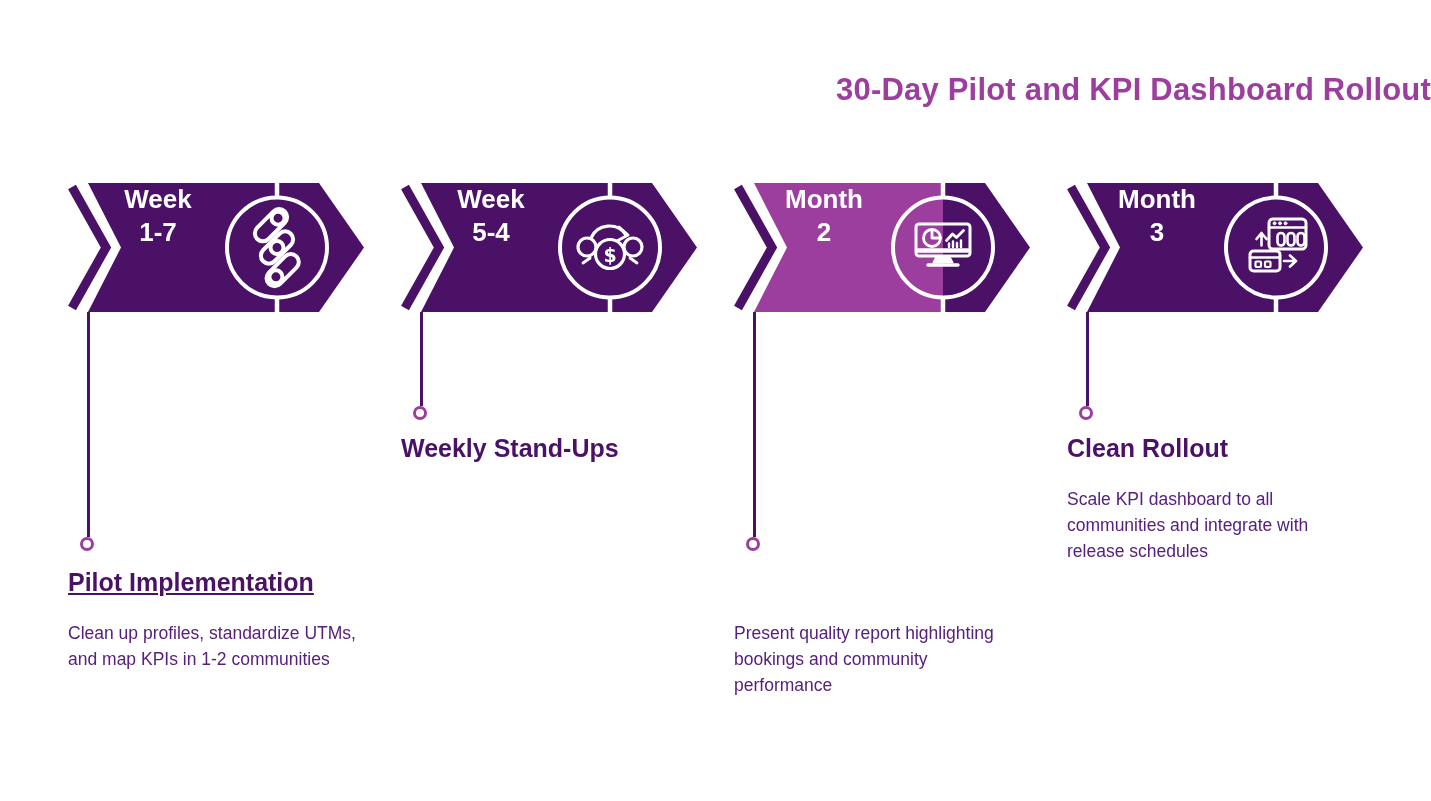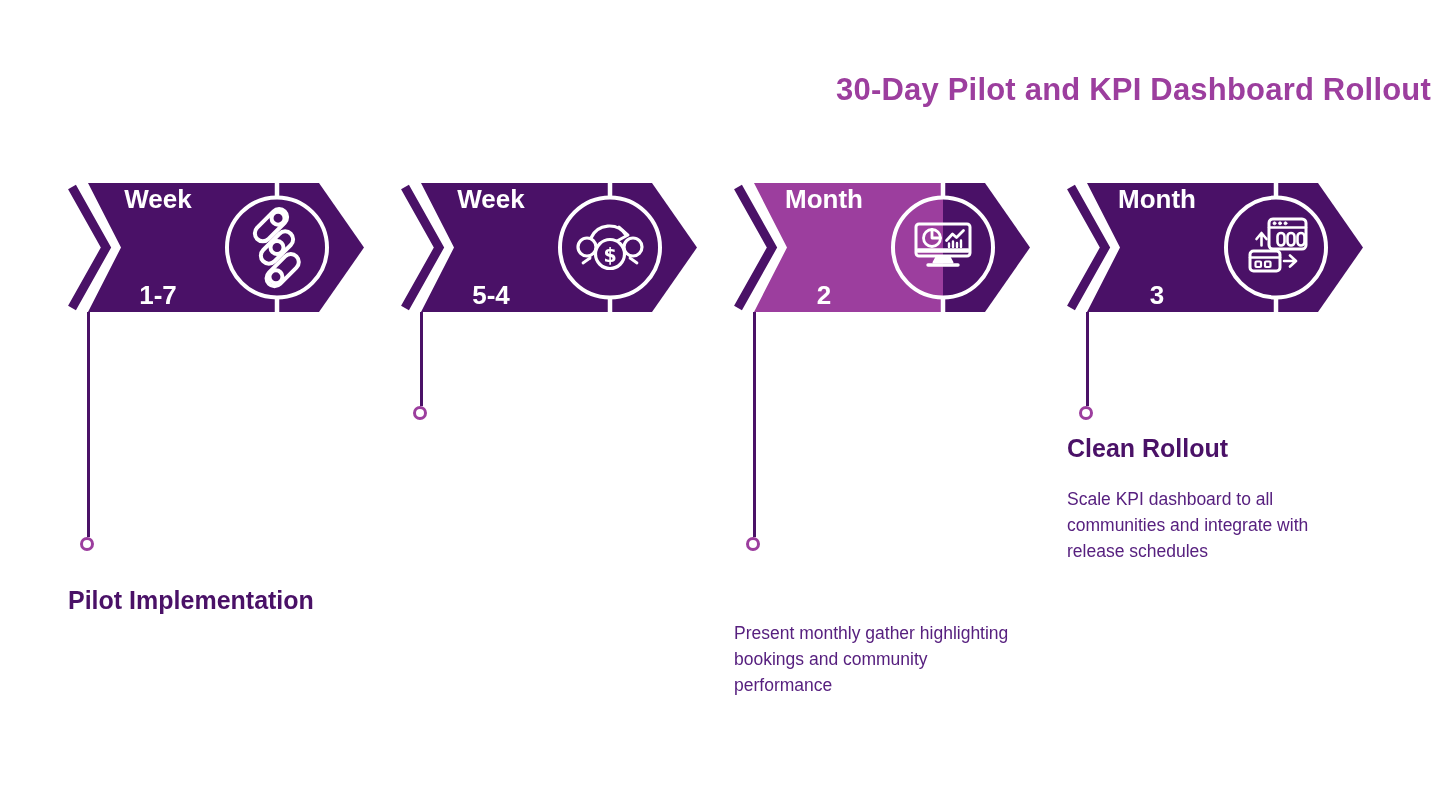--- a/index.html
+++ b/index.html
@@ -28,36 +28,36 @@
   .divider{stroke:#fff;stroke-width:4.5;fill:none;}
   .ring{fill:none;stroke:#fff;stroke-width:4;}
   .icon{stroke:#fff;fill:none;stroke-linecap:round;stroke-linejoin:round;}
   .fill-white{fill:#fff;}
   .coin-bg{fill:var(--dark);}
   .coin-symbol{fill:#fff;stroke:none;font-family:"DejaVu Sans",sans-serif;
     font-size:19px;font-weight:bold;text-anchor:middle;dominant-baseline:central;}
 
   .stage-label{
     position:absolute;left:24px;top:0;width:132px;height:129px;
-    display:flex;flex-direction:column;align-items:center;justify-content:space-between;
+    display:flex;flex-direction:column;align-items:center;justify-content:flex-start;
     color:#fff;font-size:26px;font-weight:bold;line-height:33px;text-align:center;
   }
   .connector-line{position:absolute;left:18.5px;top:129px;width:3px;background:var(--dark);}
   .stage--long  .connector-line{height:225px;}
   .stage--short .connector-line{height:94px;}
   .connector-dot{
     position:absolute;left:12px;width:8px;height:8px;border:3.5px solid var(--light);
     background:#fff;border-radius:50%;
   }
   .stage--long  .connector-dot{top:354px;}
   .stage--short .connector-dot{top:223px;}
 
   .stage-heading{position:absolute;left:0;width:300px;margin:0;
     font-size:25px;font-weight:bold;color:var(--dark);}
-  .stage--long  .stage-heading{top:403px;}
+  .stage--long  .stage-heading{top:385px;text-decoration:underline;}
   .stage--short .stage-heading{top:251px;}
   .stage-desc{position:absolute;left:0;width:292px;margin:0;
     font-size:17.5px;line-height:26px;color:var(--bodytext);}
   .stage--long  .stage-desc{top:437px;}
   .stage--short .stage-desc{top:303px;}
 </style>
 </head>
 <body>
 
 <div class="canvas">
@@ -80,20 +80,21 @@
         <circle cx="20" cy="21.5" r="6.5"></circle>
       </g>
     </svg>
     <div class="stage-label">
       <span>Week</span>
       <span>1-7</span>
     </div>
     <div class="connector-line"></div>
     <div class="connector-dot"></div>
     <h2 class="stage-heading">Pilot Implementation</h2>
+    <p class="stage-desc">Clean up profiles, standardize UTMs, and map KPIs in 1-2 communities</p>
   </section>
 
   <section class="stage stage-2 stage--short">
     <svg class="arrow" width="297" height="129" viewBox="0 0 297 129">
       <path class="sliver" d="M4 4 L38 64.5 L4 125"></path>
       <path class="body-left" d="M20 0 H209 V129 H20 L53 64.5 Z"></path>
       <path class="body-tip" d="M209 0 H251 L296 64.5 L251 129 H209 Z"></path>
       <path class="divider" d="M209 0 V15 M209 114 V129"></path>
       <circle class="ring" cx="209" cy="64.5" r="50"></circle>
       <g class="icon" transform="translate(209,62)" stroke-width="3.2">
@@ -106,20 +107,21 @@
         <circle class="coin-bg" cx="0" cy="9" r="14.5"></circle>
         <text class="coin-symbol" x="0" y="9.5">$</text>
       </g>
     </svg>
     <div class="stage-label">
       <span>Week</span>
       <span>5-4</span>
     </div>
     <div class="connector-line"></div>
     <div class="connector-dot"></div>
+    <h2 class="stage-heading">Weekly Stand-Ups</h2>
   </section>
 
   <section class="stage stage-3 stage--long highlight">
     <svg class="arrow" width="297" height="129" viewBox="0 0 297 129">
       <path class="sliver" d="M4 4 L38 64.5 L4 125"></path>
       <path class="body-left" d="M20 0 H209 V129 H20 L53 64.5 Z"></path>
       <path class="body-tip" d="M209 0 H251 L296 64.5 L251 129 H209 Z"></path>
       <path class="divider" d="M209 0 V15 M209 114 V129"></path>
       <circle class="ring" cx="209" cy="64.5" r="50"></circle>
       <g class="icon" transform="translate(209,61)" stroke-width="3">
@@ -132,21 +134,21 @@
         <path class="fill-white" d="M-6 12 L6 12 L9.5 18.5 L-9.5 18.5 Z" stroke-width="2"></path>
         <path d="M-15 21 H15" stroke-width="3.4"></path>
       </g>
     </svg>
     <div class="stage-label">
       <span>Month</span>
       <span>2</span>
     </div>
     <div class="connector-line"></div>
     <div class="connector-dot"></div>
-    <p class="stage-desc">Present monthly gather highlighting bookings and community performance</p>
+    <p class="stage-desc">Present quality report highlighting bookings and community performance</p>
   </section>
 
   <section class="stage stage-4 stage--short">
     <svg class="arrow" width="297" height="129" viewBox="0 0 297 129">
       <path class="sliver" d="M4 4 L38 64.5 L4 125"></path>
       <path class="body-left" d="M20 0 H209 V129 H20 L53 64.5 Z"></path>
       <path class="body-tip" d="M209 0 H251 L296 64.5 L251 129 H209 Z"></path>
       <path class="divider" d="M209 0 V15 M209 114 V129"></path>
       <circle class="ring" cx="209" cy="64.5" r="50"></circle>
       <g class="icon" transform="translate(209,63)" stroke-width="3">

